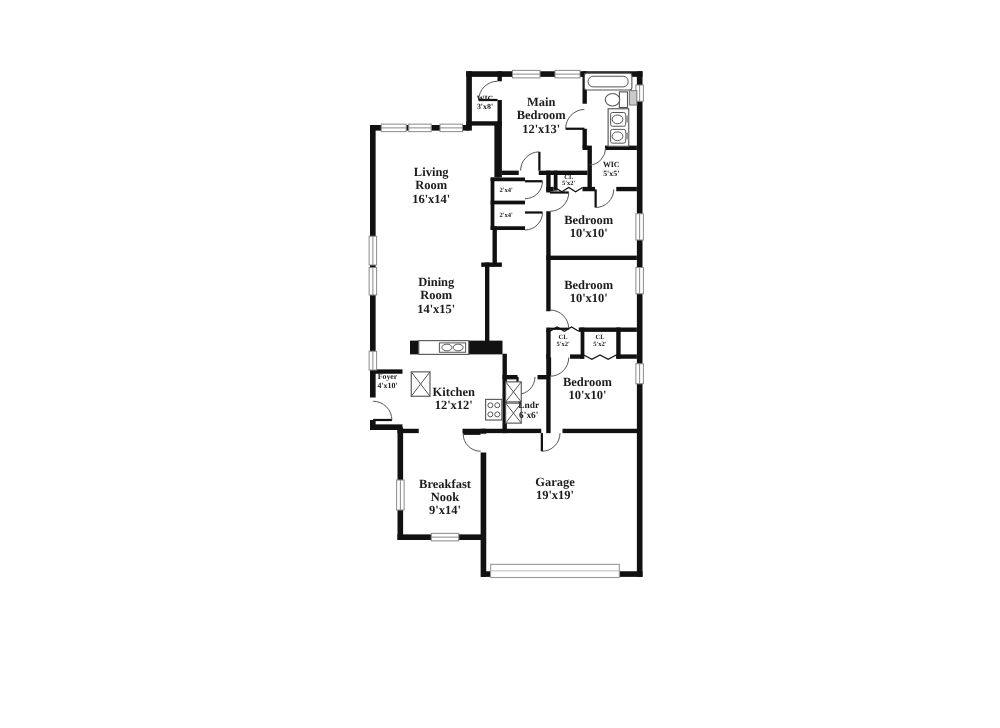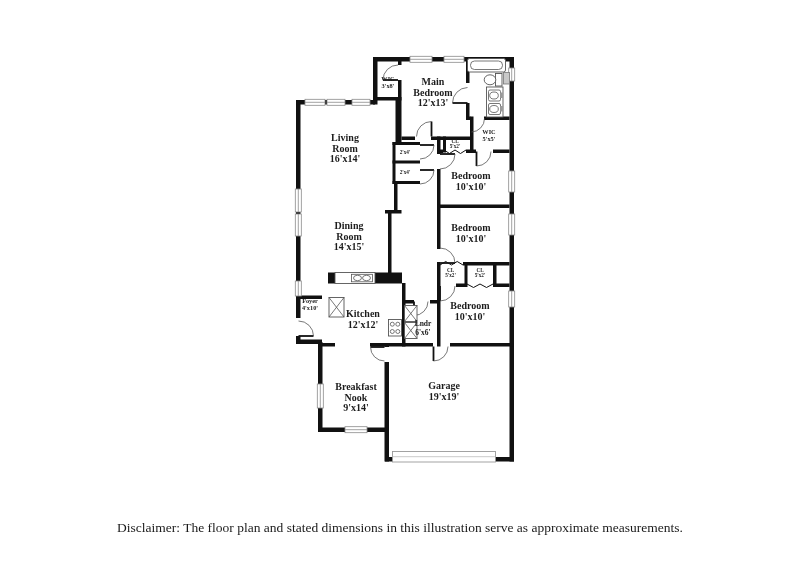--- a/index.html
+++ b/index.html
@@ -283,15 +283,14 @@
       <text class="lbl-lg" x="356" y="390">Breakfast</text>
       <text class="lbl-lg" x="356" y="400.5">Nook</text>
       <text class="lbl-lg" x="356" y="411">9'x14'</text>
 
       <text class="lbl-lg" x="444" y="389">Garage</text>
       <text class="lbl-lg" x="444" y="399.5">19'x19'</text>
     </g>
   </svg>
 
   <div id="disclaimer">
-    <div>Disclaimer: The floor plan and stated dimensions in this illustration serve as approximate measurements.</div>
   </div>
 </div>
 
 </body></html>

